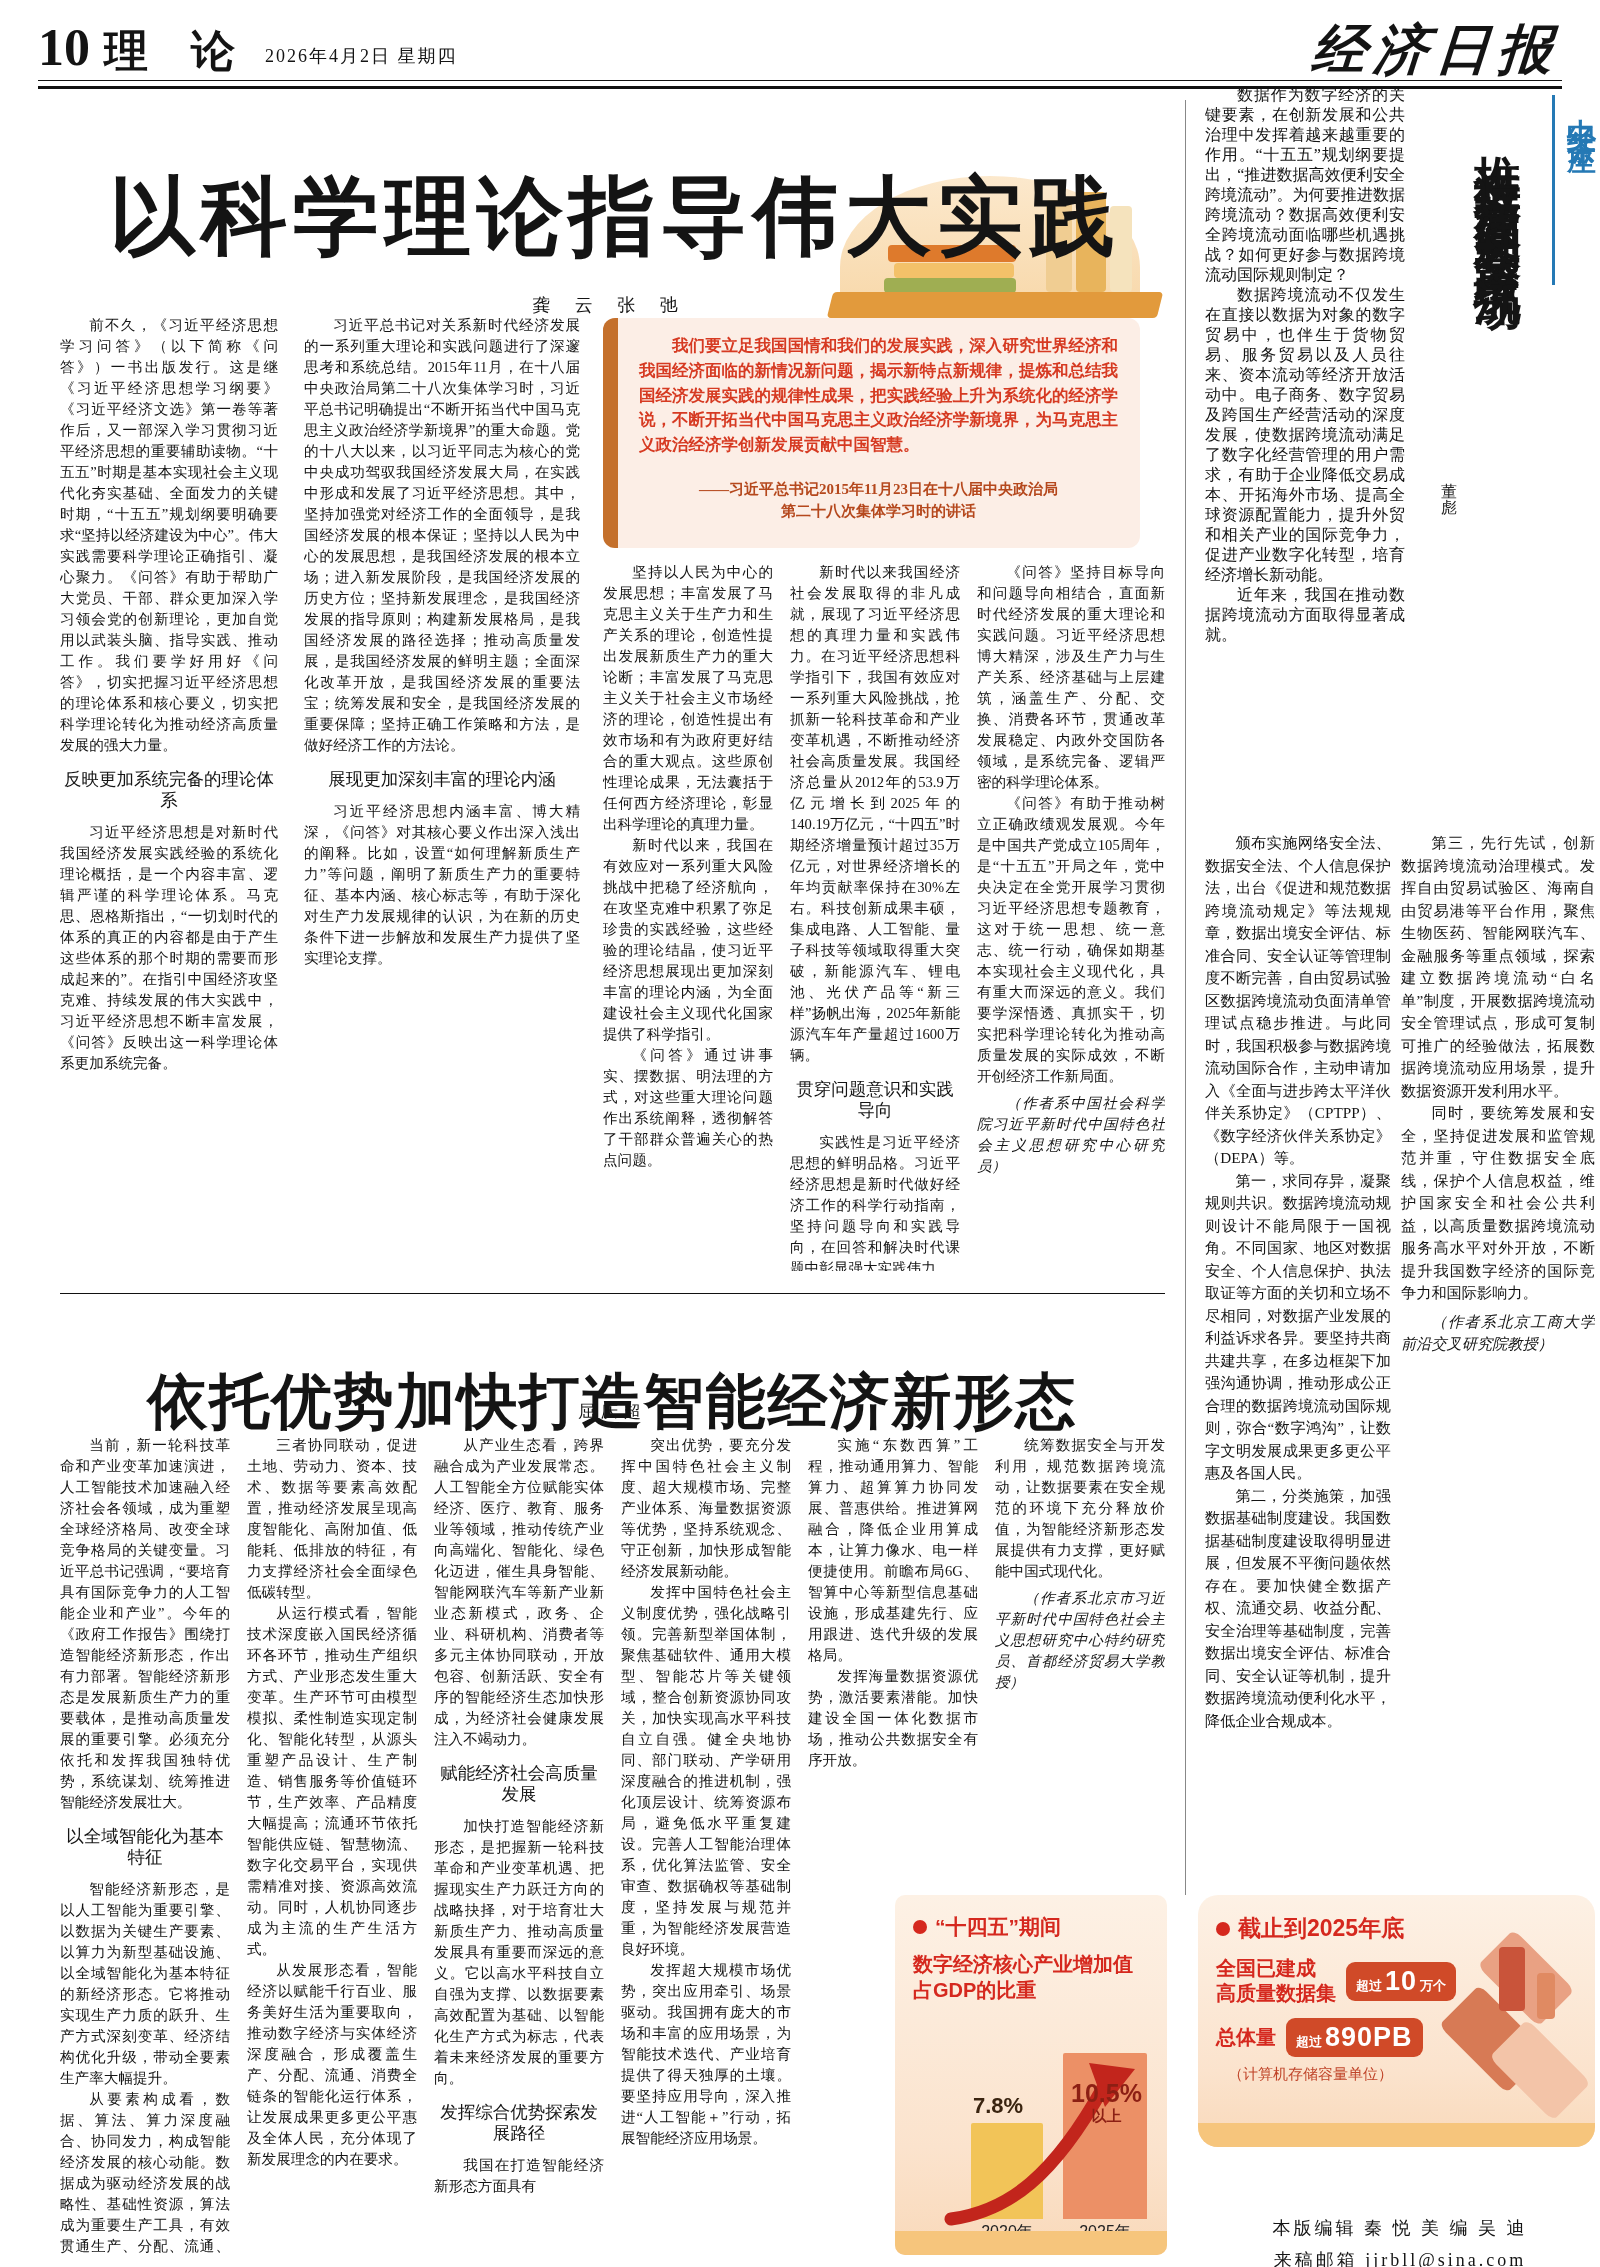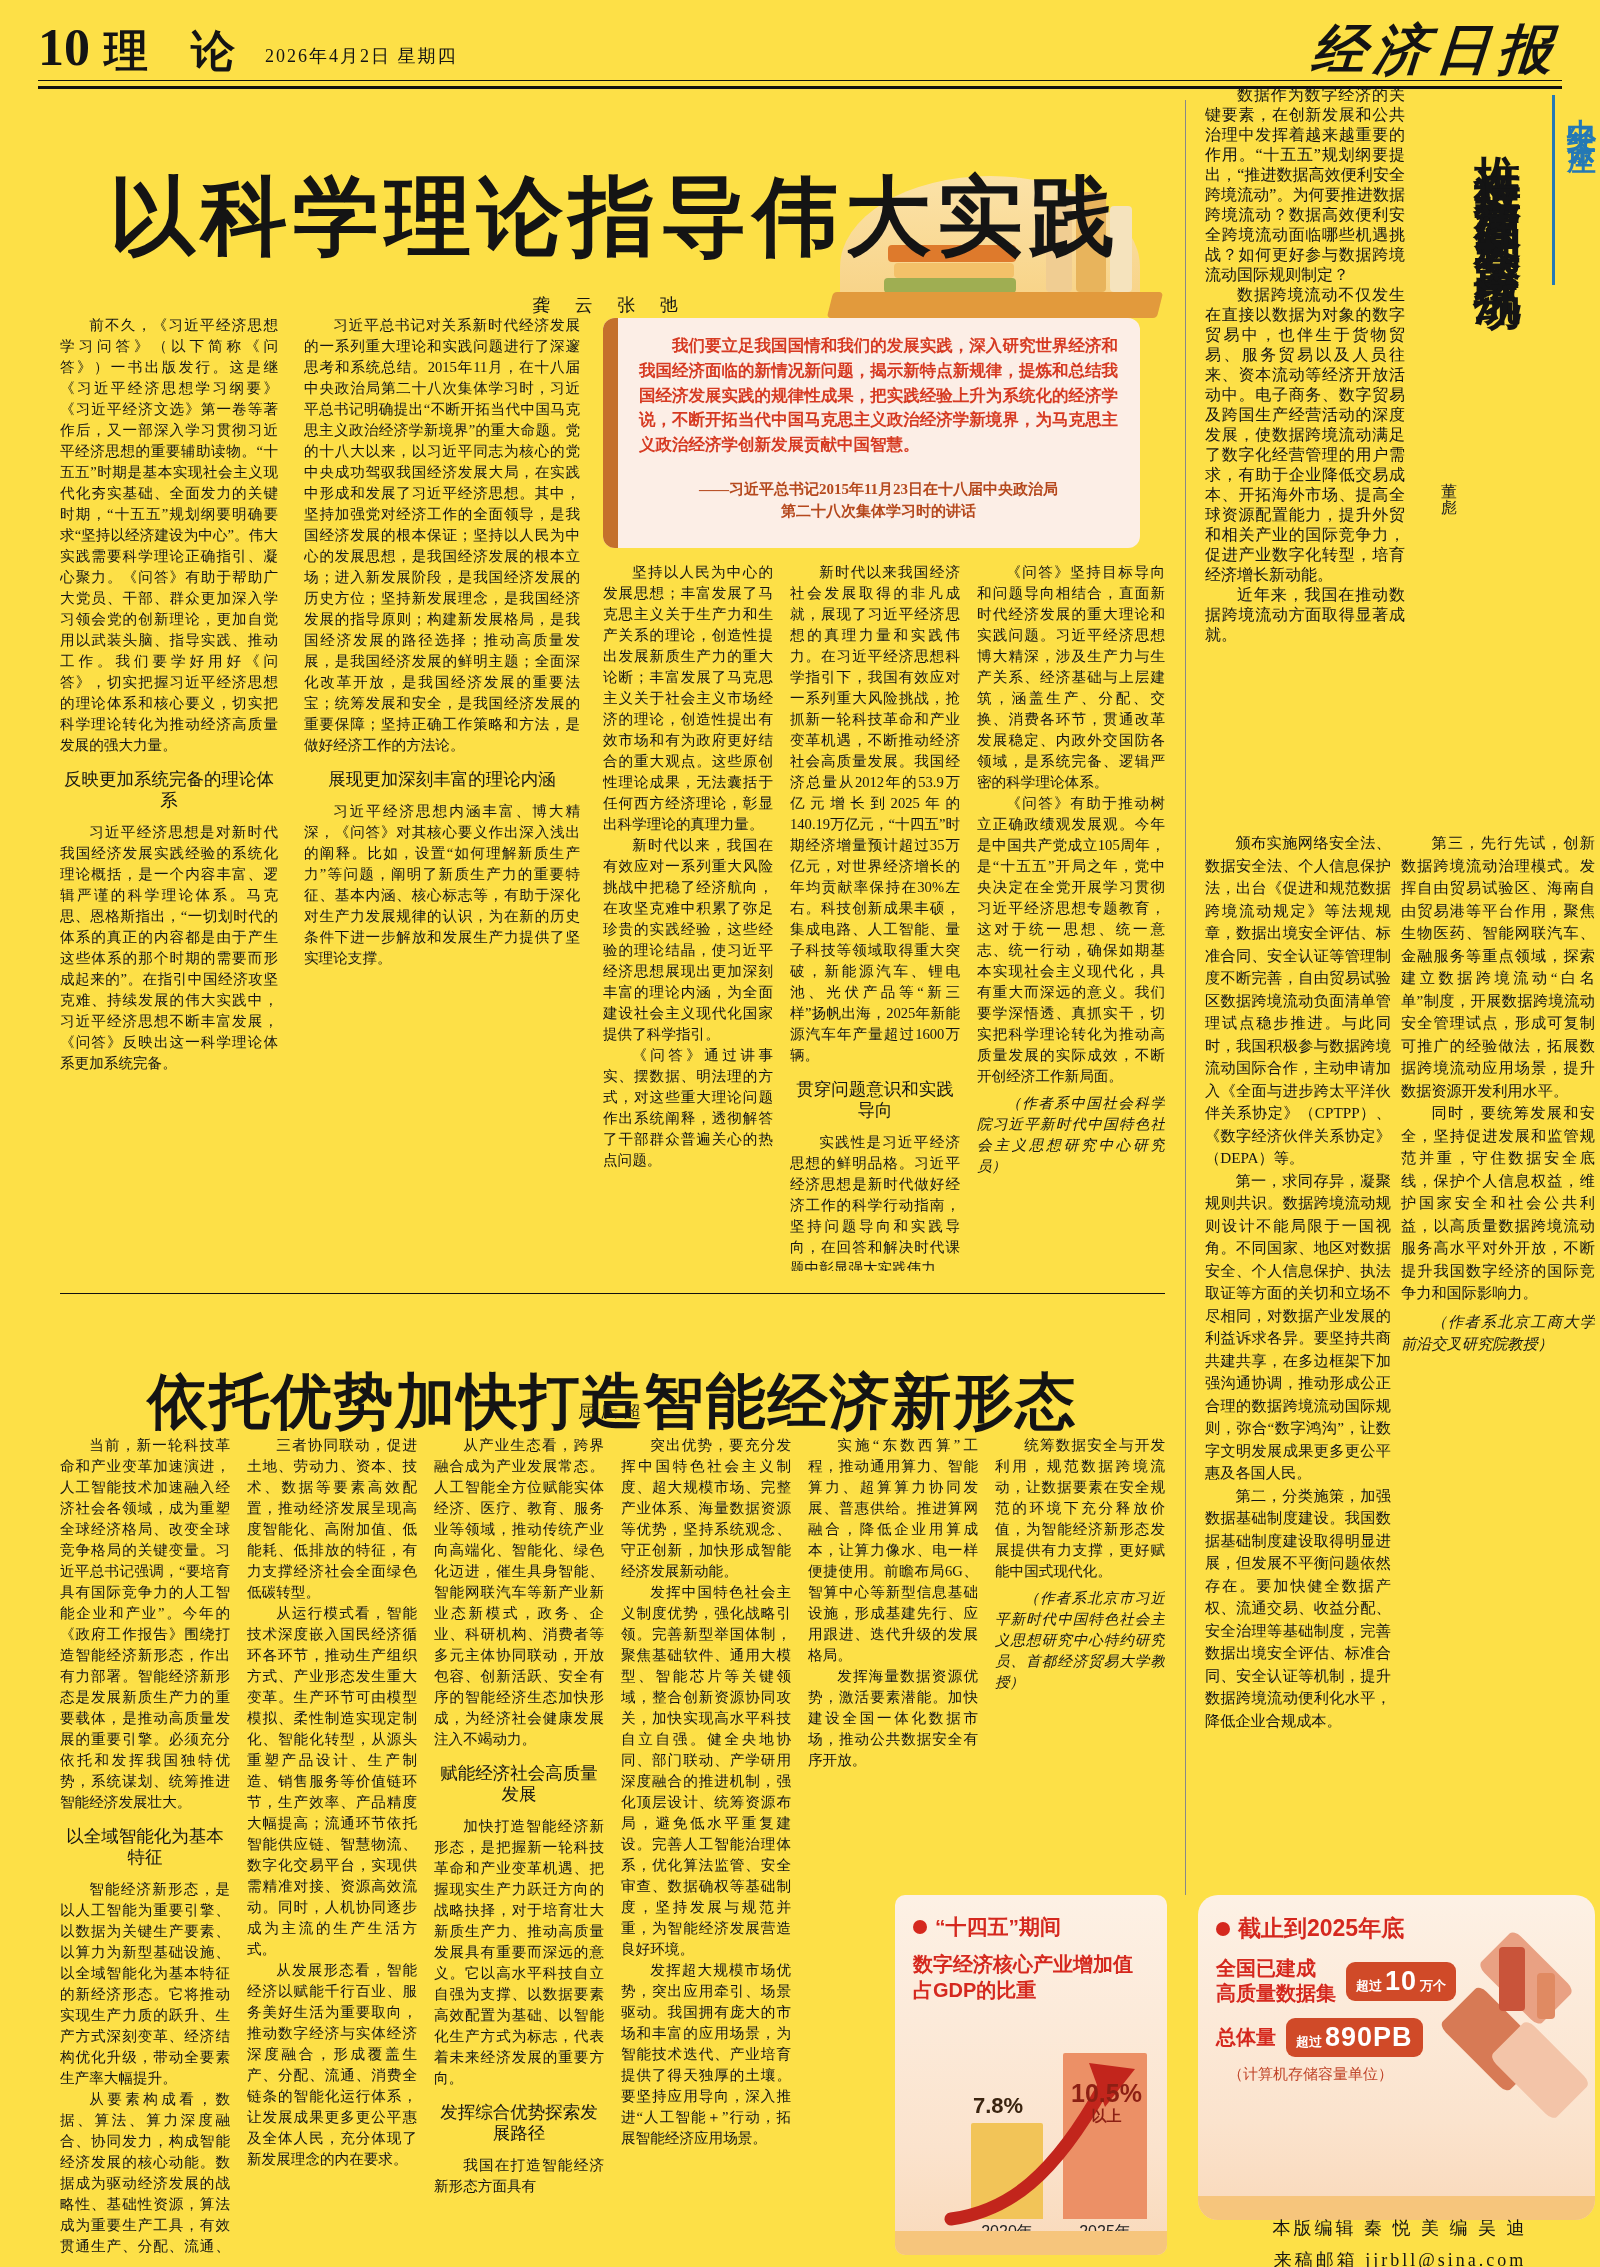--- a/index.html
+++ b/index.html
@@ -1,16 +1,16 @@
 <!DOCTYPE html>
 <html><head>
 <meta charset="utf-8">
 <style>
   html,body{margin:0;padding:0;background:#e8e6e0;}
-  .page{position:relative;width:1600px;height:2267px;background:#fde047;margin:0 auto;overflow:hidden;
+  .page{position:relative;width:1600px;height:2267px;background:#ffffff;margin:0 auto;overflow:hidden;
         font-family:"Liberation Serif","DejaVu Serif",serif;color:#141414;}
   
   .hdr-left{position:absolute;left:38px;top:22px;display:flex;align-items:flex-end;gap:14px;}
   .pageno{font-family:"Liberation Serif",serif;font-size:52px;font-weight:900;line-height:1;}
   .section-name{font-size:44px;font-weight:900;letter-spacing:16px;line-height:1;font-family:"Liberation Serif",serif;}
   .date-line{font-size:18px;padding-bottom:6px;letter-spacing:2px;}
   .masthead{position:absolute;right:40px;top:14px;font-size:54px;font-weight:900;font-style:italic;
             letter-spacing:8px;font-family:"DejaVu Serif",serif;transform:skewX(-4deg);}
   .hdr-rule-thin{position:absolute;left:38px;right:38px;top:80px;height:0;border-top:1px solid #111;}
   .hdr-rule-thick{position:absolute;left:38px;right:38px;top:86px;height:3px;background:#111;}
@@ -74,21 +74,21 @@
   .vert-author{position:absolute;left:1438px;top:470px;writing-mode:vertical-rl;font-size:16px;
                letter-spacing:16px;color:#222;}
   .rA {left:1205px;top:85px; width:200px;height:726px;font-size:16px;line-height:20px;}
   .rB1{left:1205px;top:832px;width:186px;height:1068px;font-size:15.2px;line-height:22.5px;}
   .rB2{left:1401px;top:832px;width:194px;height:1068px;font-size:15.2px;line-height:22.5px;}
   
   .ibox{position:absolute;background:linear-gradient(180deg,#fdf1e5 0%,#fbe3cd 70%,#f9d9ba 100%);
         border-radius:20px;overflow:hidden;font-family:"Liberation Sans","DejaVu Sans",sans-serif;}
   .box-band{position:absolute;left:0;right:0;bottom:0;height:24px;background:#f6c57c;}
   .box1{left:895px;top:1895px;width:272px;height:360px;border-radius:10px;}
-  .box2{left:1198px;top:1895px;width:397px;height:325px;}
+  .box2{left:1198px;top:1895px;width:397px;height:252px;}
   .ib-titlerow{display:flex;align-items:center;gap:8px;padding:18px 0 0 18px;}
   .red-dot{width:14px;height:14px;border-radius:50%;background:#d5281e;flex:0 0 auto;}
   .ib-title{color:#d5281e;font-weight:bold;font-size:21px;}
   .box2 .ib-title{font-size:23px;}
   .gdp-sub{color:#d5281e;font-weight:bold;font-size:20px;line-height:1.3;padding:10px 0 0 18px;}
   .chart-area{position:absolute;left:0;right:0;bottom:24px;top:150px;margin-left:38px;}
   .bar{position:absolute;bottom:12px;border-radius:2px 2px 0 0;}
   .bar0{left:38px;width:72px;background:#f2c458;}
   .bar1{left:130px;width:84px;background:#ec9066;}
   .bar-label0{position:absolute;left:40px;bottom:112px;font-size:22px;font-weight:bold;color:#3a2410;}

